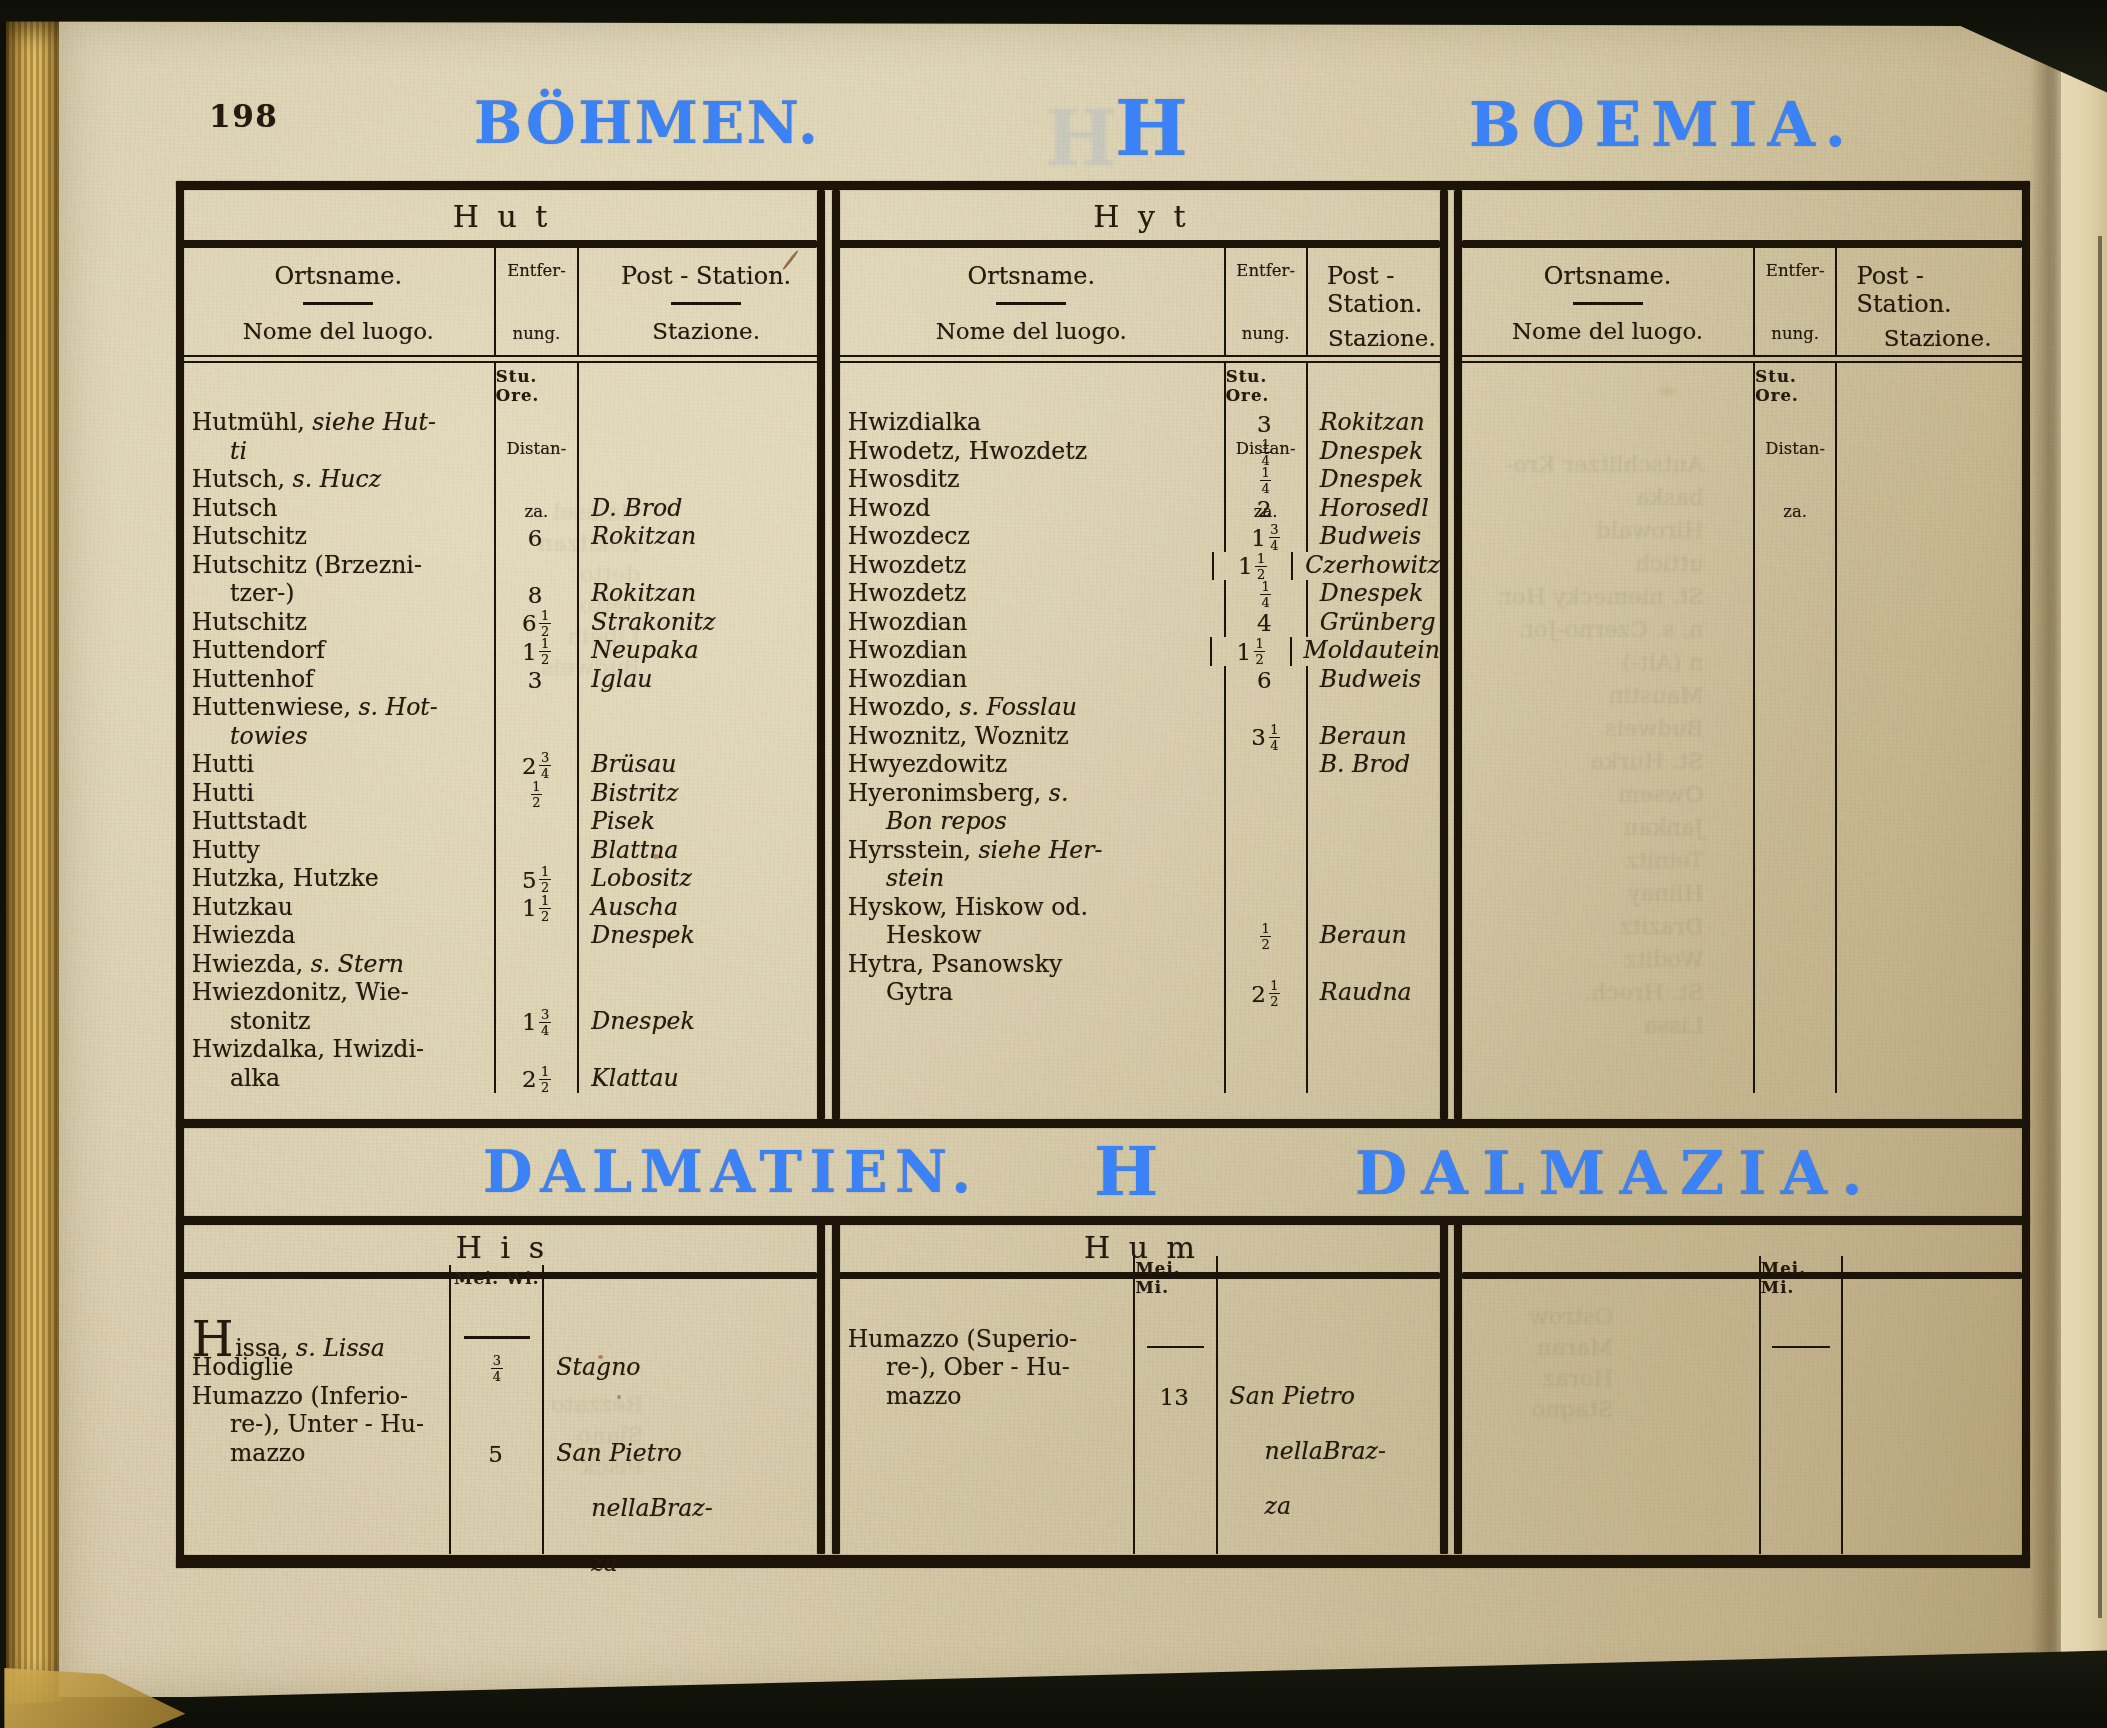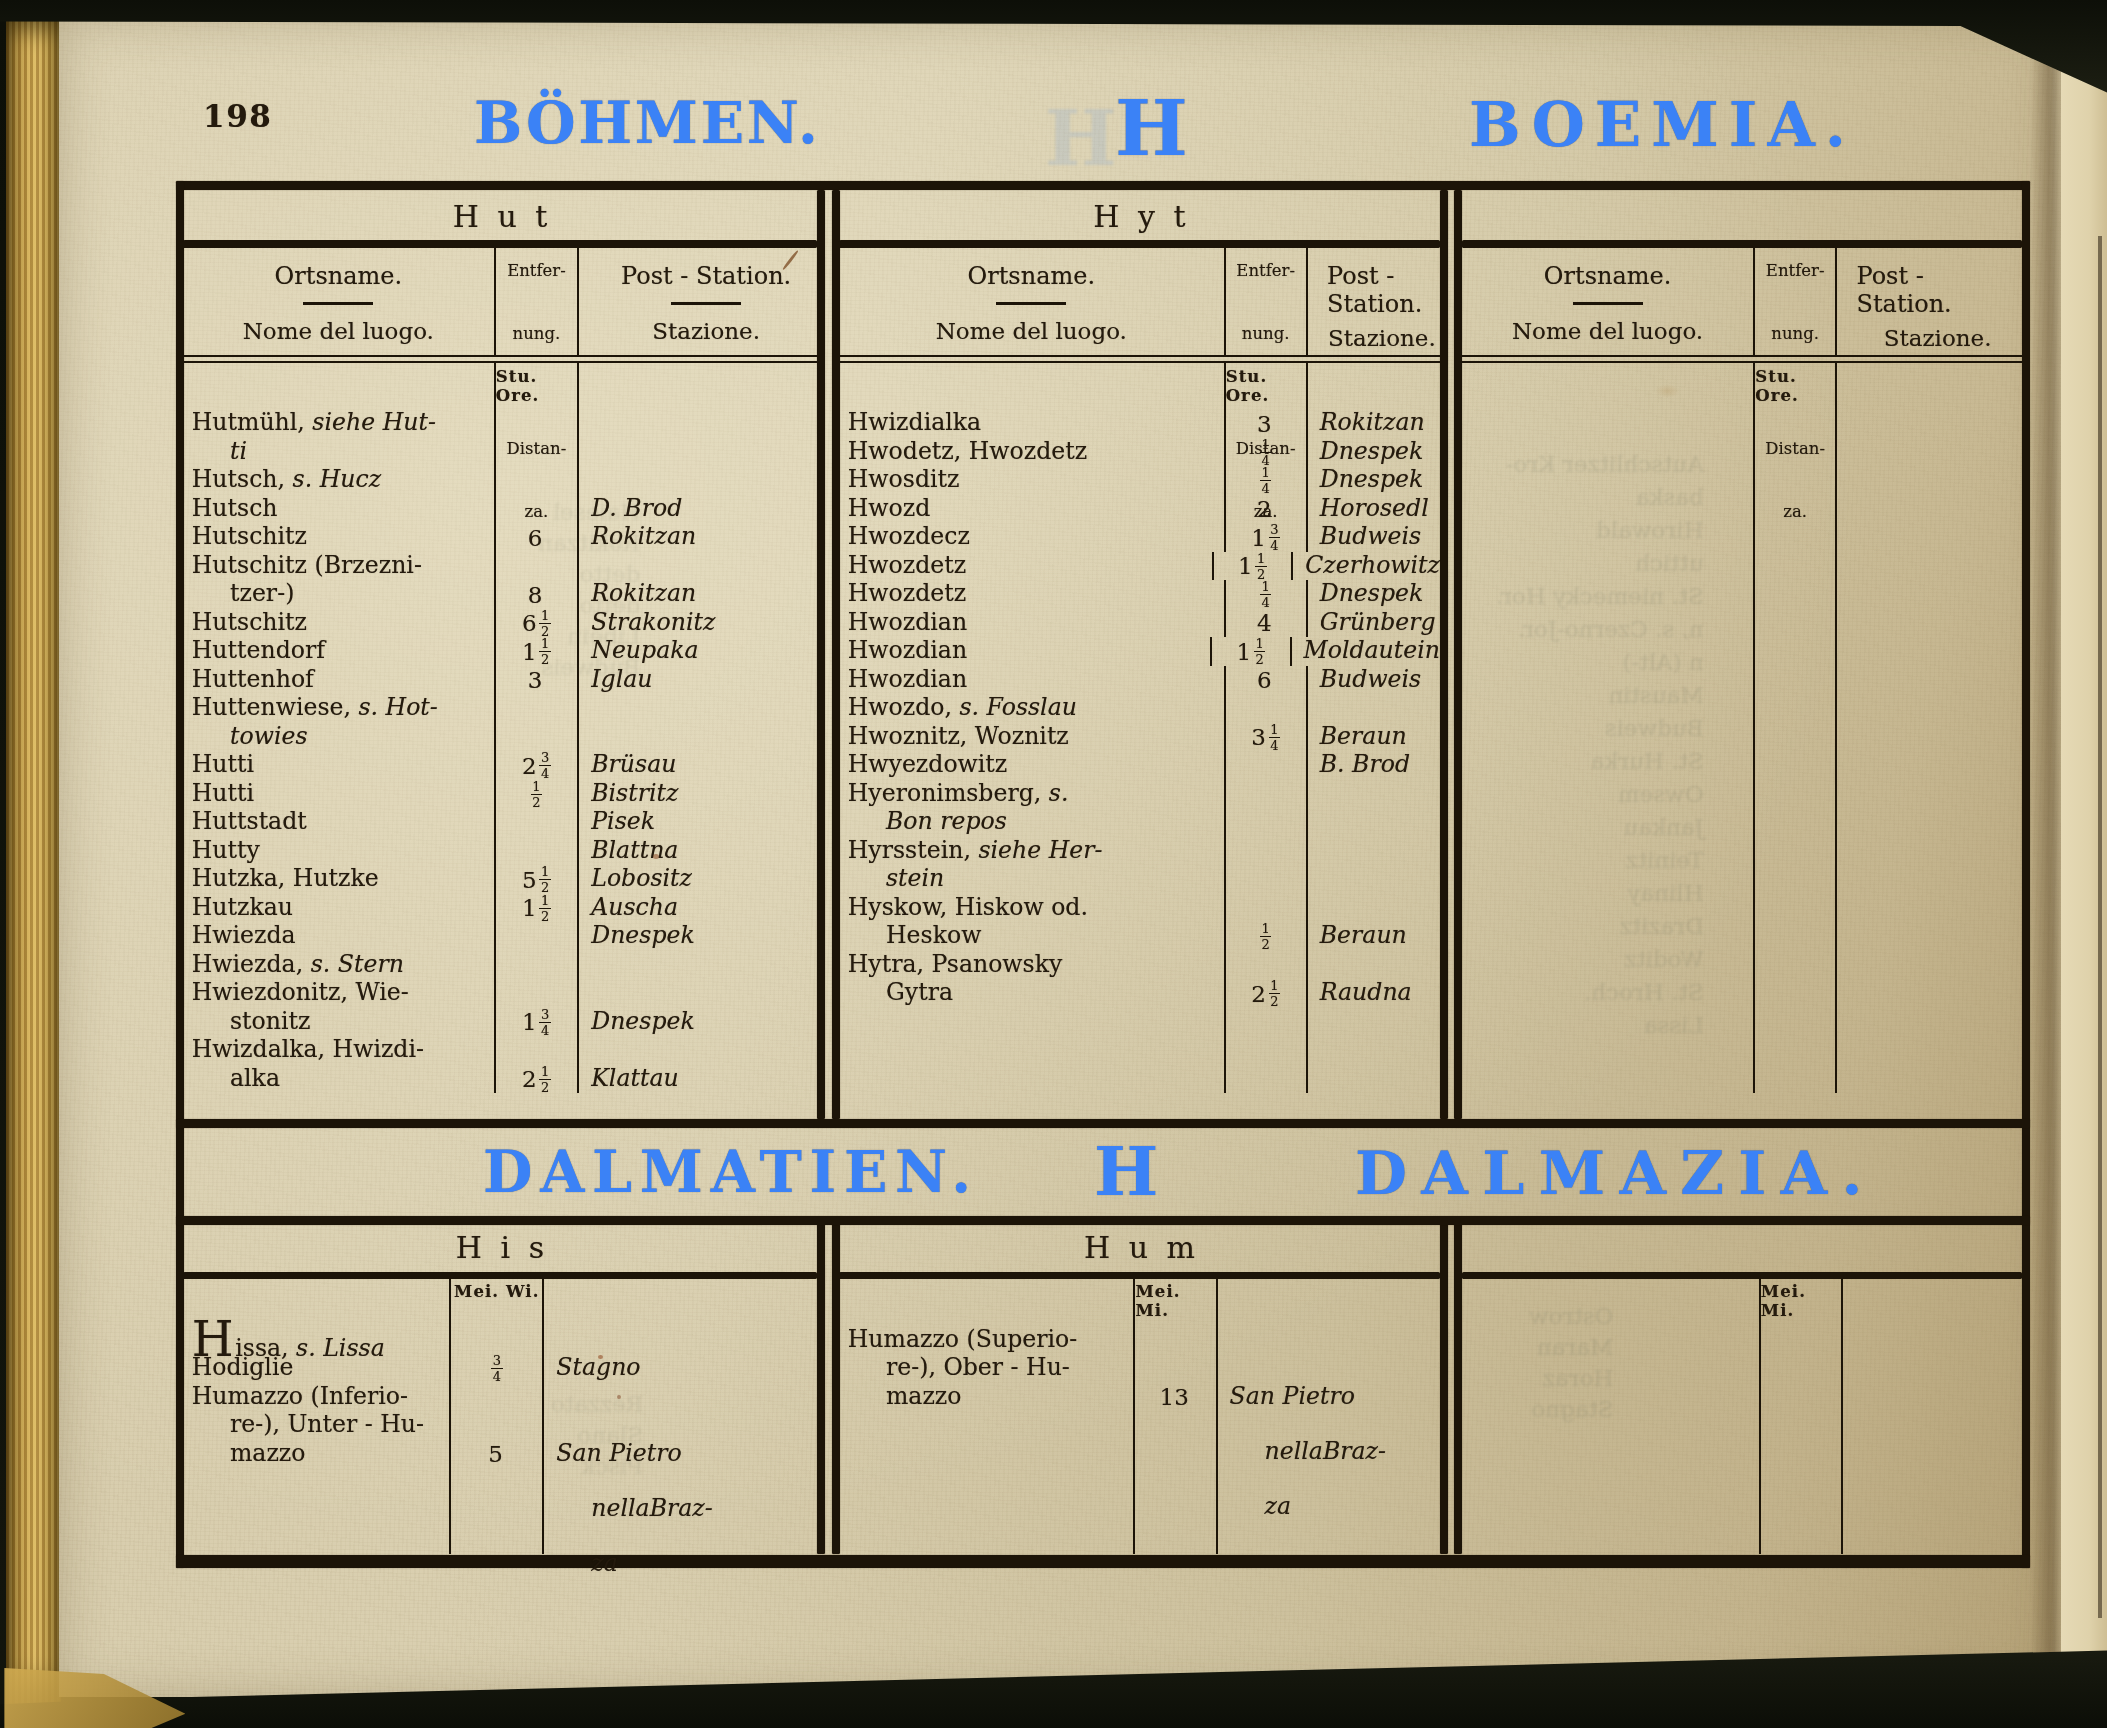--- a/index.html
+++ b/index.html
@@ -57,21 +57,21 @@
   .hc{display:flex;flex-direction:column;align-items:center;justify-content:space-between;
       padding:14.3px 3.3px 11px 3.3px;}
   .h1{font-size:24px;}
   .h2{font-size:23px;}
   .h3{font-size:16.5px;line-height:18.6px;}
   .hbar{width:70px;height:3.3px;background:#1c1408;margin:3.3px 0;}
   .hbar.sm{width:28.5px;height:2.7px;margin:4.4px 0;}
   .dblrule{height:8.8px;display:flex;flex-direction:column;justify-content:space-between;}
   .dblrule div{height:2.2px;background:#1c1408;}
   .units{display:flex;height:46px;}
-  .da .units{height:47px;}
+  .da .units{height:47px;align-items:center;}
   .uc{display:flex;flex-direction:column;align-items:center;padding-top:3.3px;}
   .utxt{font-size:16.5px;font-weight:bold;letter-spacing:1.1px;}
   .ubar{width:72%;height:2.7px;background:#1c1408;margin-top:4.4px;}
   .tbody{display:flex;flex-direction:column;}
   .ln{display:flex;height:28.5px;overflow:visible;}
   .ln .c-nm{width:var(--n);box-sizing:border-box;padding-left:8.8px;font-size:23.6px;line-height:27.4px;white-space:nowrap;}
   .ln.cont .c-nm{padding-left:47px;}
   .ln .c-dv{width:var(--d);box-sizing:border-box;border-left:2.2px solid var(--ink);border-right:2.2px solid var(--ink);
       display:flex;align-items:center;justify-content:center;font-size:23px;}
   .ln .c-st{flex:1;box-sizing:border-box;padding-left:12px;font-style:italic;font-size:23.6px;line-height:27.4px;}
@@ -96,21 +96,21 @@
 
 <div class="scene">
   <div class="bg-dark"></div>
   <div class="gold-edge"></div>
   <div class="page txt-ink"></div>
   <div class="fold"></div>
   <div class="facing"></div>
   <div class="facing-line"></div>
   <div class="top-dark"></div>
 
-  <div class="pageno txt-ink" style="left:203px;top:98px;position:absolute;">198</div>
+  <div class="pageno txt-ink" style="left:209px;top:98px;position:absolute;">198</div>
   <div class="htext" style="left:474px;top:89px;font-size:57px;letter-spacing:2.7px;">BÖHMEN.</div>
   <div class="htext ghost-h" style="left:1045px;top:94px;font-size:76px;">H</div>
   <div class="htext" style="left:1115px;top:83px;font-size:77px;">H</div>
   <div class="htext" style="left:1469px;top:89px;font-size:61px;letter-spacing:10px;">BOEMIA.</div>
 
   <div class="rule" style="left:176px;top:181px;width:1854px;height:8.8px;"></div>
   <div class="rule" style="left:176px;top:181px;width:7.7px;height:1387px;"></div>
   <div class="rule" style="left:2022px;top:181px;width:7.7px;height:1387px;"></div>
 
   <div class="rule" style="left:817px;top:190px;width:7.7px;height:929px;"></div>

